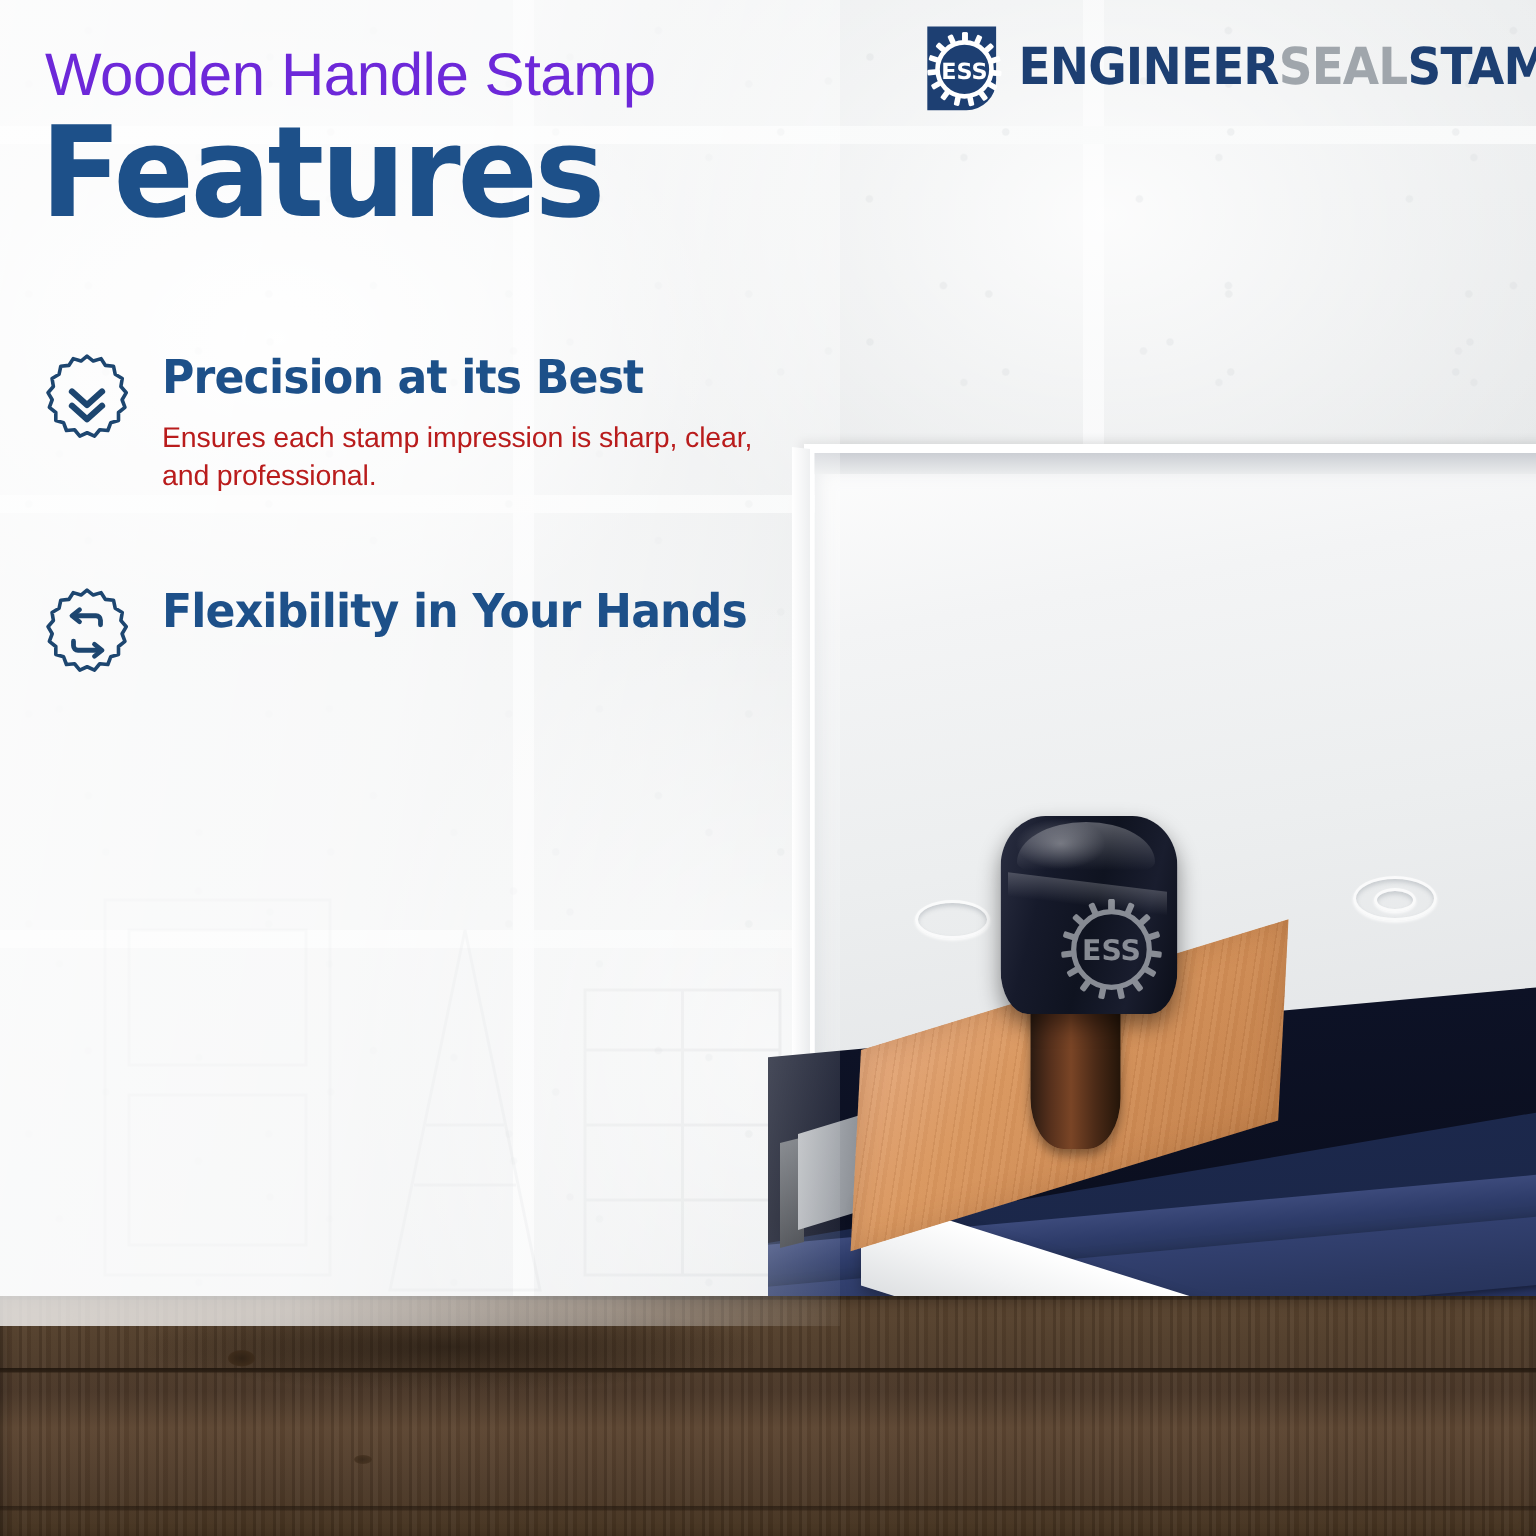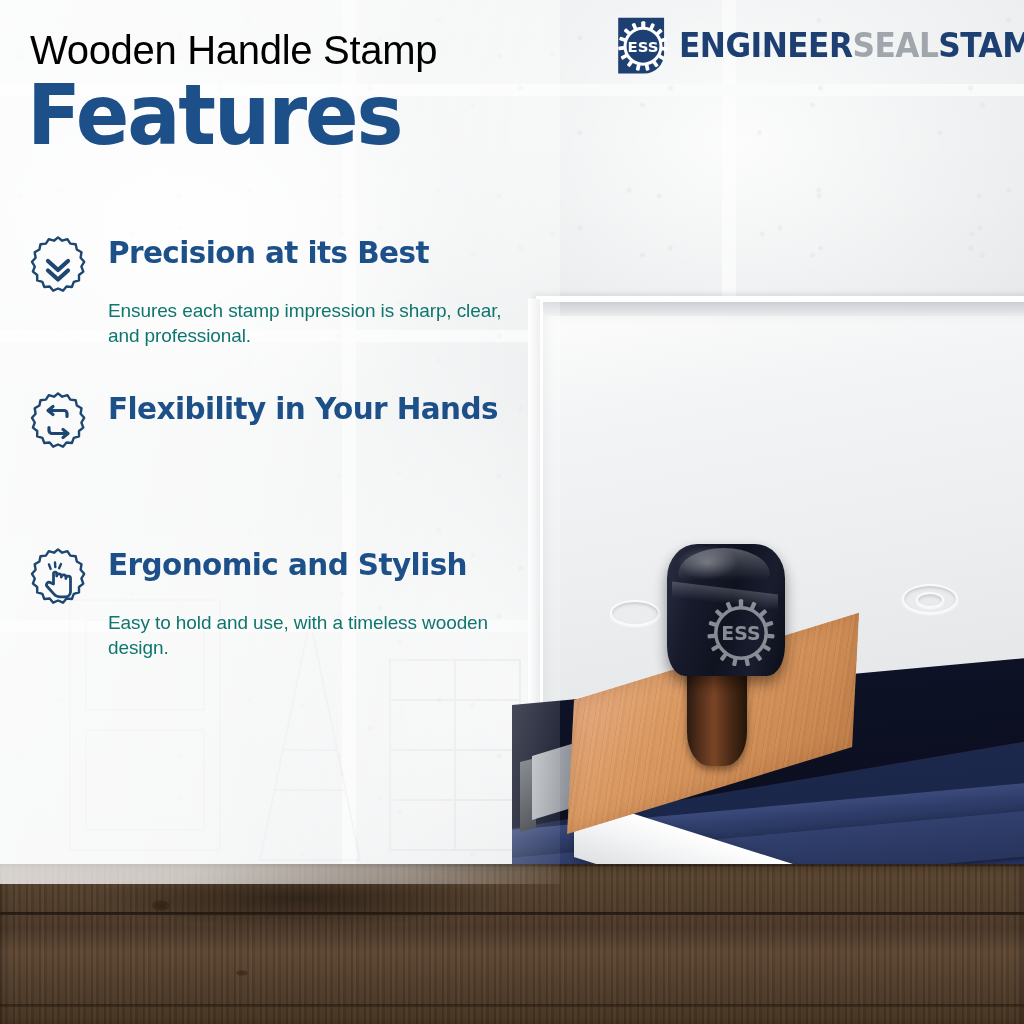--- a/index.html
+++ b/index.html
@@ -218,21 +218,21 @@
   
   .text-panel{
     position:absolute;left:0;top:0;width:560px;height:884px;
     background:linear-gradient(100deg, rgba(255,255,255,.82) 0%, rgba(255,255,255,.70) 48%,
                rgba(255,255,255,.42) 78%, rgba(255,255,255,.05) 100%);
   }
 
   
   .hdr-sub{
     position:absolute;left:30px;top:28px;
-    font-size:40px;font-weight:400;color:#000000;letter-spacing:-.3px;
+    font-size:40px;font-weight:400;color:#6d28d9;letter-spacing:-.3px;
     white-space:nowrap;
   }
   .hdr-main{
     position:absolute;left:27px;top:76px;
     font-size:84px;font-weight:700;color:#1d5089;letter-spacing:-2.2px;
     line-height:.95;white-space:nowrap;
     font-family:"DejaVu Sans","Liberation Sans",sans-serif;
     transform:scaleX(.94);transform-origin:left top;
   }
 
@@ -259,23 +259,22 @@
   }
   .f-title{
     position:absolute;left:108px;top:2px;
     font-size:31px;font-weight:700;color:#1d5089;letter-spacing:-.6px;
     white-space:nowrap;
     font-family:"DejaVu Sans","Liberation Sans",sans-serif;
     transform:scaleX(.95);transform-origin:left top;
   }
   .f-desc{
     position:absolute;left:108px;top:48px;width:430px;
-    font-size:19px;line-height:1.32;color:#0f766e;font-weight:400;
+    font-size:19px;line-height:1.32;color:#b91c1c;font-weight:400;
     letter-spacing:-.1px;
-    margin-top:18px;
   }
 </style>
 </head>
 <body>
 
 <div class="canvas">
 
   <div class="bg-photo"></div>
 
   <svg class="bg-sketch" viewBox="0 0 520 360">
@@ -410,26 +409,15 @@
         <path d="M34 3.4 l4.2 3.3 5.2-1.6 2.9 4.5 5.4 .6 1.1 5.3 4.7 2.8-.9 5.4 3.6 4.1-2.8 4.7 1.9 5.1-4.3 3.4 0 5.4-5.2 1.5-1.9 5.1-5.4-.5-3.5 4.2-4.9-2.2-4.9 2.2-3.5-4.2-5.4 .5-1.9-5.1-5.2-1.5 0-5.4-4.3-3.4 1.9-5.1-2.8-4.7 3.6-4.1-.9-5.4 4.7-2.8 1.1-5.3 5.4-.6 2.9-4.5 5.2 1.6z" fill="none" stroke="#1d4670" stroke-width="2.4" stroke-linejoin="round"></path>
         <path d="M43 26.5 v-3 a3 3 0 0 0 -3-3 H25" fill="none" stroke="#1d4670" stroke-width="3.2" stroke-linecap="round" stroke-linejoin="round"></path>
         <path d="M29 16.5 l-5 4 5 4" fill="none" stroke="#1d4670" stroke-width="3.2" stroke-linecap="round" stroke-linejoin="round"></path>
         <path d="M25 37.5 v3 a3 3 0 0 0 3 3 H43" fill="none" stroke="#1d4670" stroke-width="3.2" stroke-linecap="round" stroke-linejoin="round"></path>
         <path d="M39 39.5 l5 4 -5 4" fill="none" stroke="#1d4670" stroke-width="3.2" stroke-linecap="round" stroke-linejoin="round"></path>
       </svg>
       <div class="f-title">Flexibility in Your Hands</div>
     </div>
 
 
-    <div class="feature">
-      <svg class="f-badge" viewBox="0 0 68 68">
-        <path d="M34 3.4 l4.2 3.3 5.2-1.6 2.9 4.5 5.4 .6 1.1 5.3 4.7 2.8-.9 5.4 3.6 4.1-2.8 4.7 1.9 5.1-4.3 3.4 0 5.4-5.2 1.5-1.9 5.1-5.4-.5-3.5 4.2-4.9-2.2-4.9 2.2-3.5-4.2-5.4 .5-1.9-5.1-5.2-1.5 0-5.4-4.3-3.4 1.9-5.1-2.8-4.7 3.6-4.1-.9-5.4 4.7-2.8 1.1-5.3 5.4-.6 2.9-4.5 5.2 1.6z" fill="none" stroke="#1d4670" stroke-width="2.4" stroke-linejoin="round"></path>
-
-        <path d="M25 18.5 l1.6 4.4 M31 16.5 l.3 4.6 M37 18 l-1.9 4.2" stroke="#1d4670" stroke-width="2.4" stroke-linecap="round" fill="none"></path>
-
-        <path d="M29.5 27 V38 l-3.5-1.6 a2.6 2.6 0 0 0 -2.6 4.4 l6.6 7.3 a8 8 0 0 0 6 2.7 h5.5 a5 5 0 0 0 5-5 V32.5 a2.3 2.3 0 0 0 -4.6 0 v-1.4 a2.3 2.3 0 0 0 -4.6 0 v-1 a2.3 2.3 0 0 0 -4.6 0 V27 a2 2 0 0 0 -3.2 0z" fill="none" stroke="#1d4670" stroke-width="2.8" stroke-linejoin="round"></path>
-      </svg>
-      <div class="f-title">Ergonomic and Stylish</div>
-      <div class="f-desc">Easy to hold and use, with a timeless wooden design.</div>
-    </div>
 
   </div>
 </div>
 
 </body></html>

